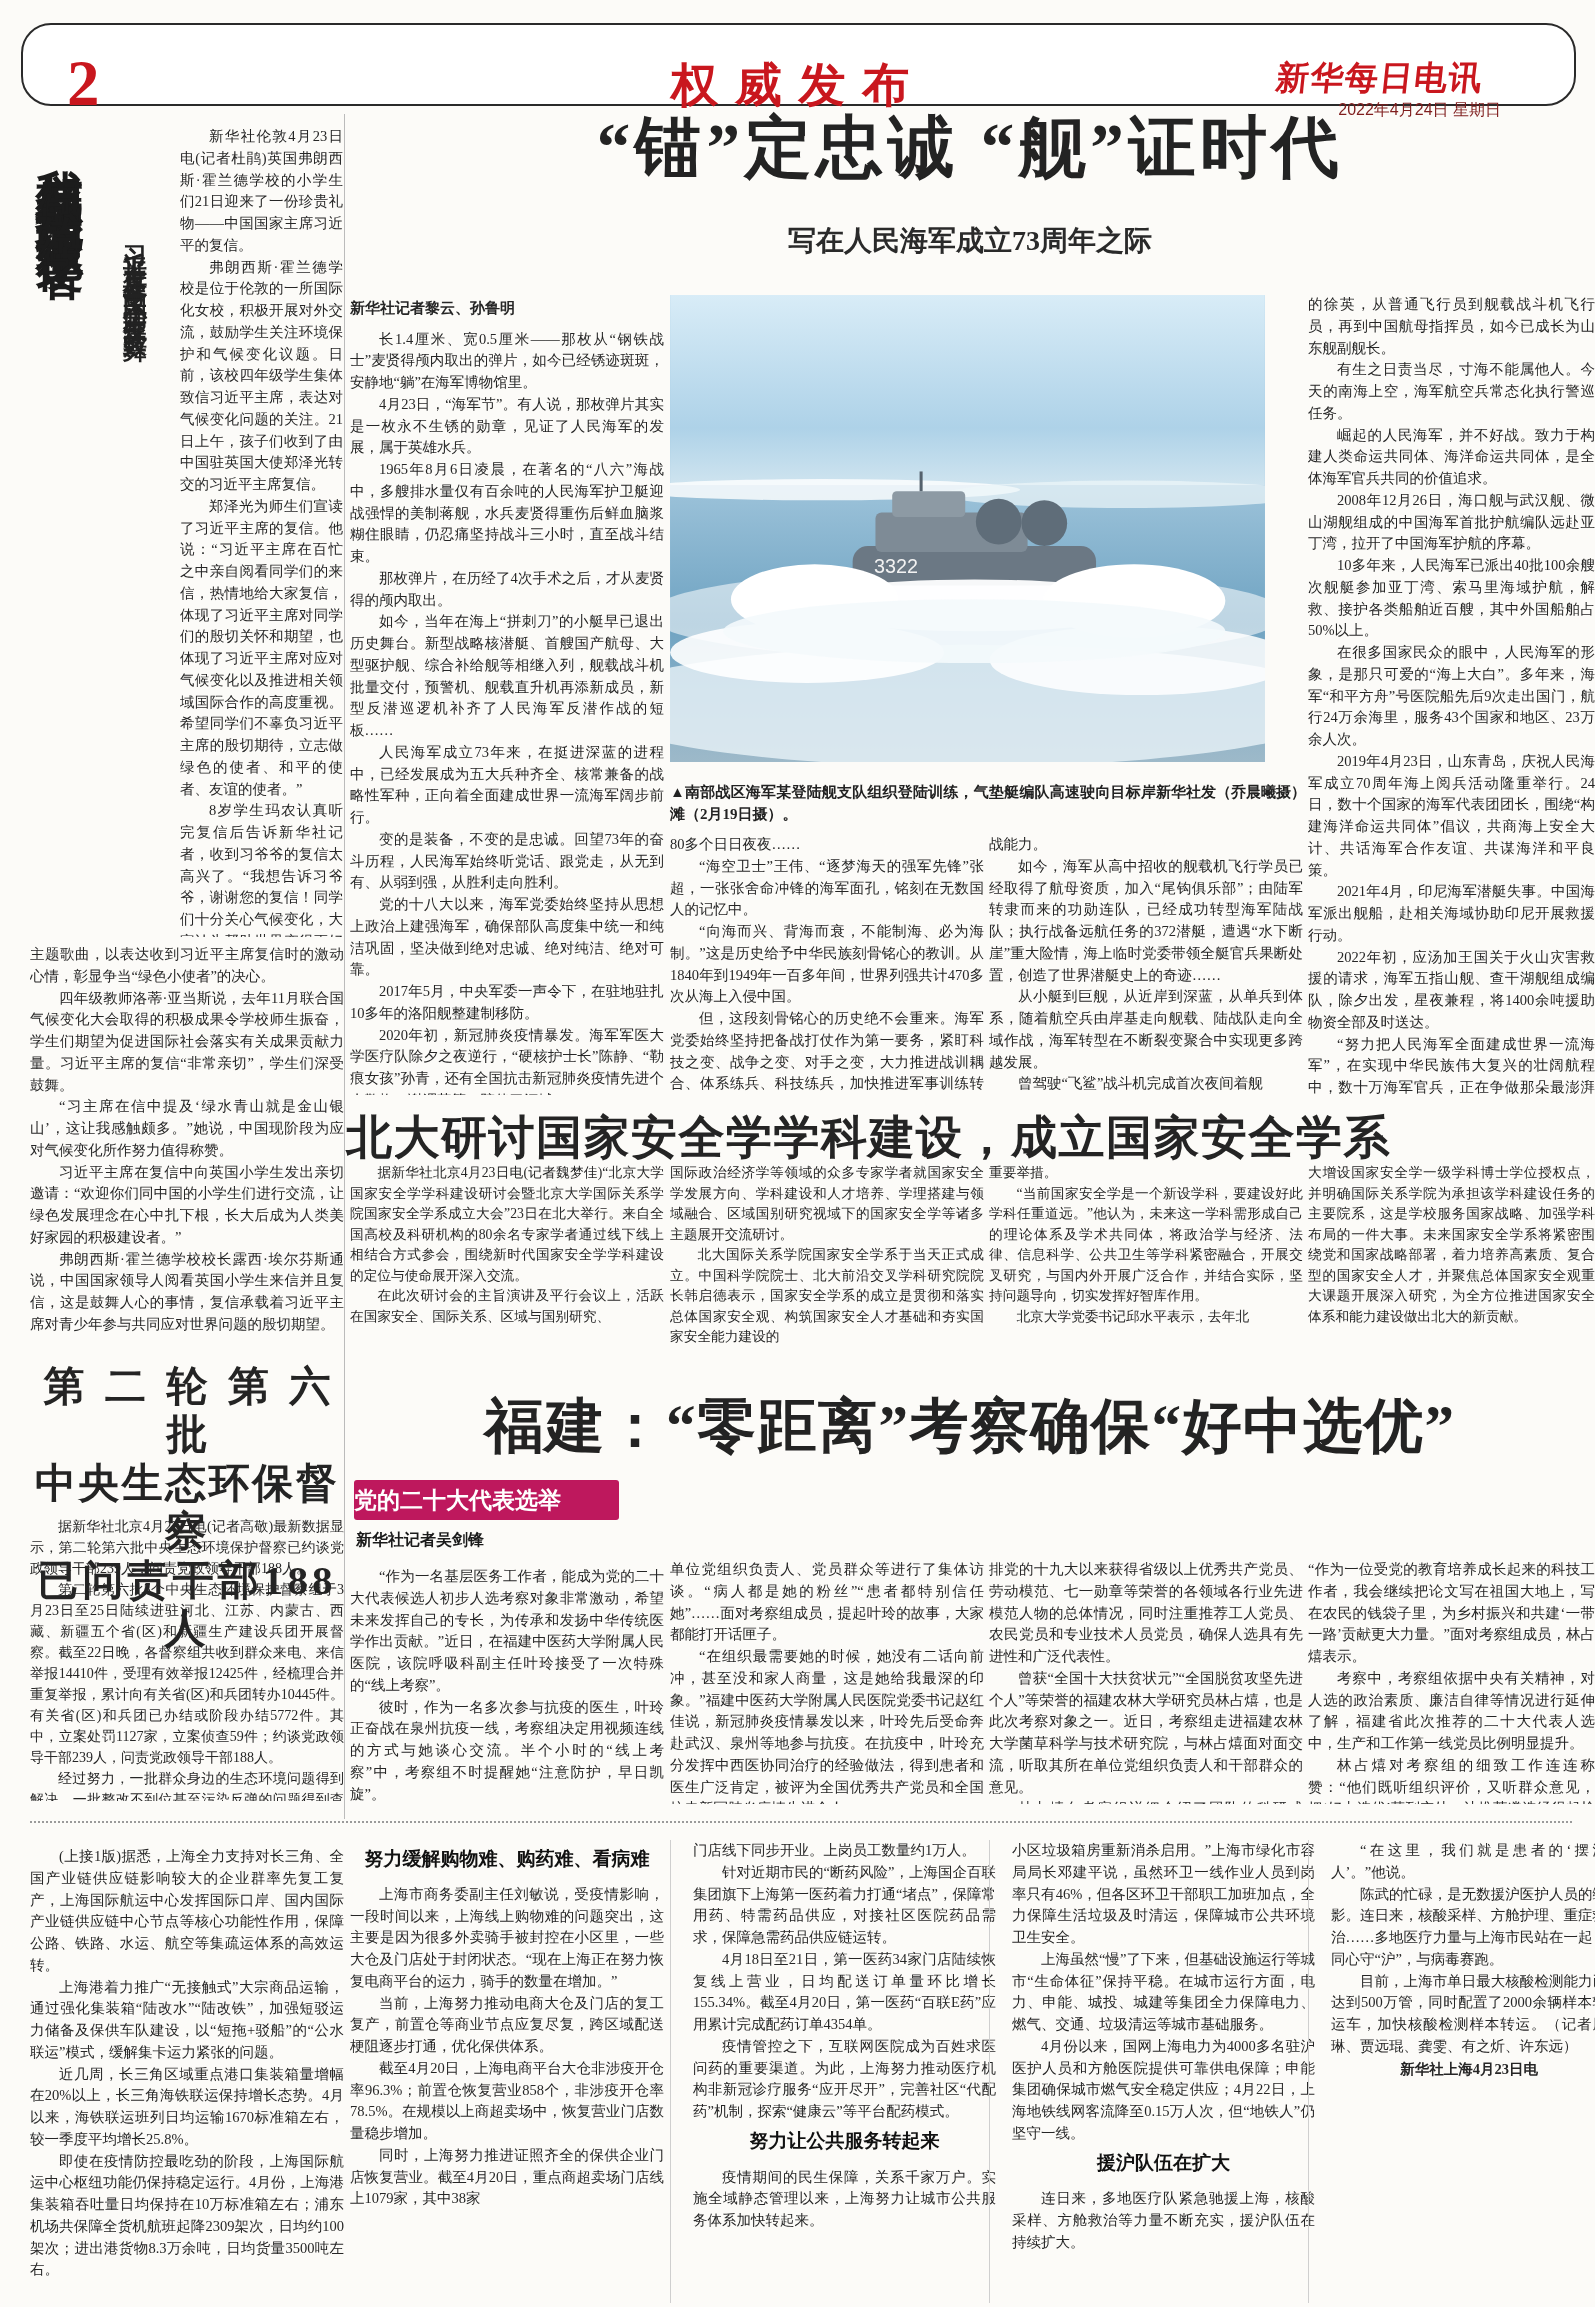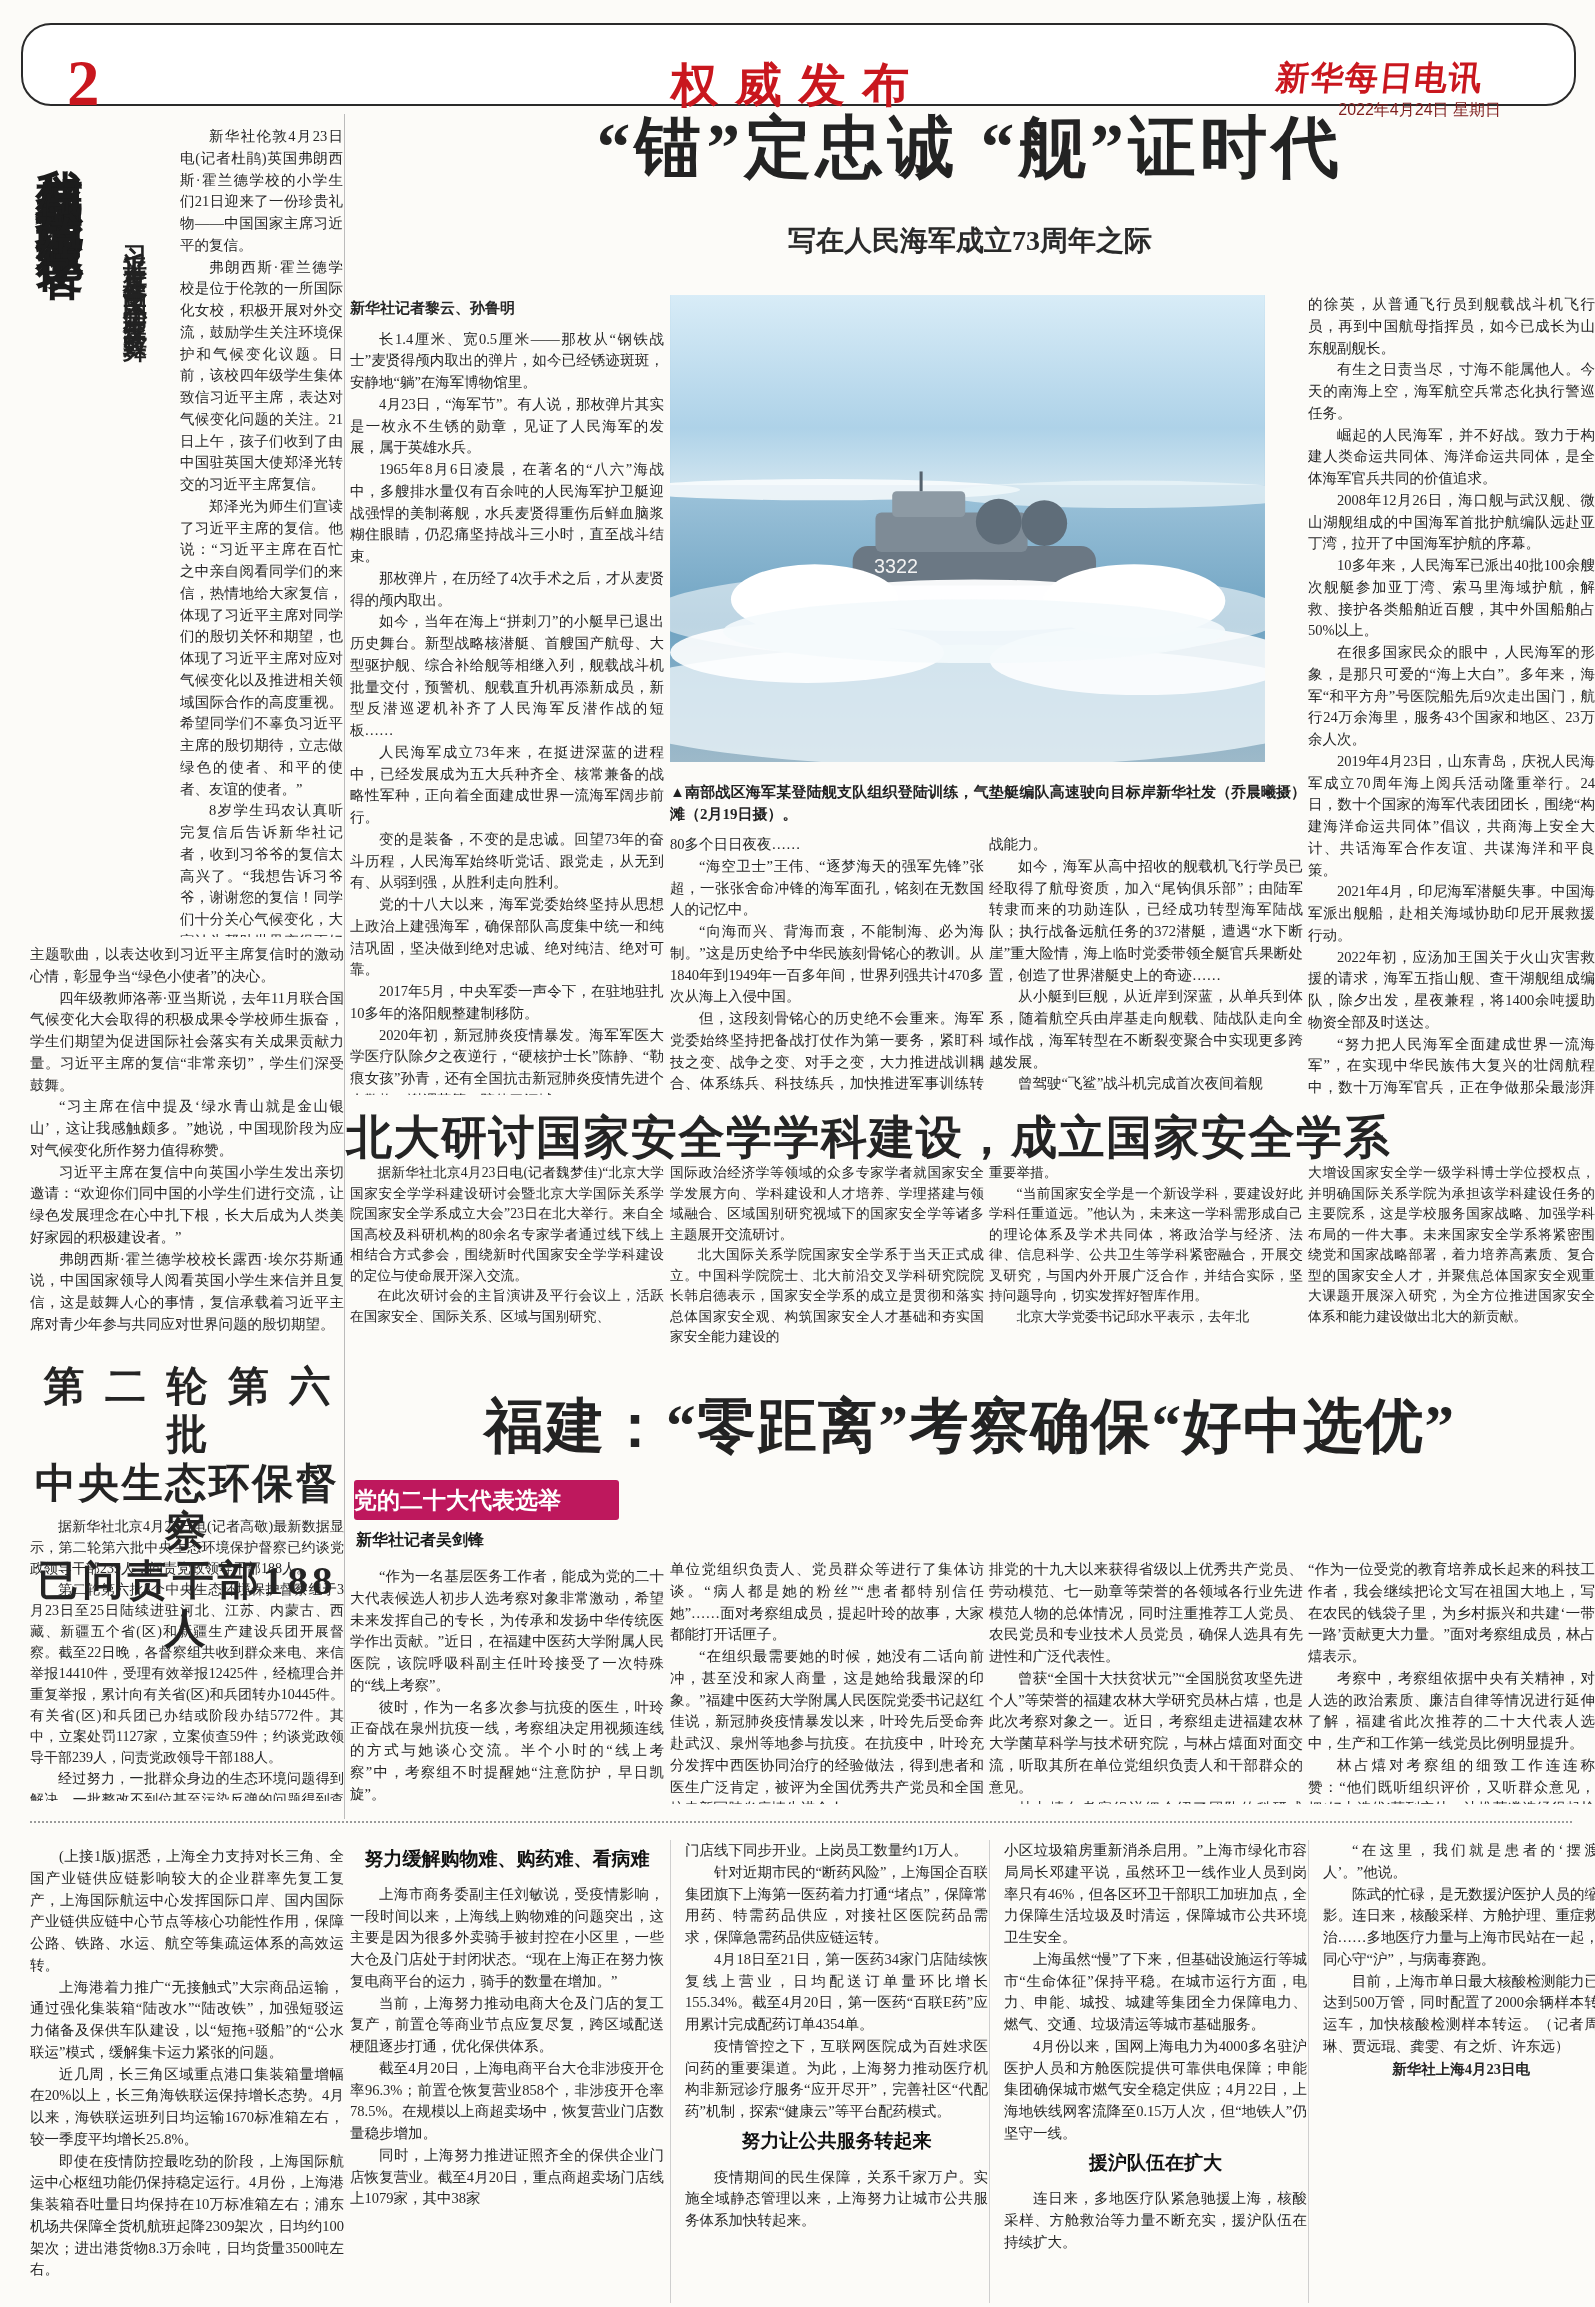--- a/index.html
+++ b/index.html
@@ -35,21 +35,21 @@
   .kicker{position:absolute;left:354px;top:1480px;width:265px;height:40px;background:#be185d;color:#fff;
           font-family:"Liberation Sans",sans-serif;font-weight:bold;font-size:23px;line-height:40px;border-radius:3px;}
   .fj-byline{position:absolute;left:356px;top:1530px;font-family:"Liberation Sans",sans-serif;font-weight:bold;font-size:16px;color:#1a1a1a;}
   
   .dash-rule{position:absolute;left:30px;top:1821px;width:1542px;border-top:2.3px dotted #9a9a9a;}
   
   .photo{position:absolute;left:670px;top:295px;width:595px;height:467px;background:#9cc4de;}
   .photo svg{display:block;}
   .caption{position:absolute;left:670px;top:767px;width:636px;font-size:15px;font-weight:600;line-height:1.45;text-align:justify;color:#222;}
   .cap-credit{float:right;font-weight:bold;}
-  .botcol{border-left:0.8px solid #cfcfcf;padding-left:14px;}
+  .botcol{border-left:0.8px solid #cfcfcf;padding-left:22px;}
 </style>
 </head>
 <body>
 
 <div class="page">
 
   <div class="head-box">
     <div class="pageno">2</div>
     <div class="section-title">权威发布</div>
     <div class="masthead">新华每日电讯</div>

